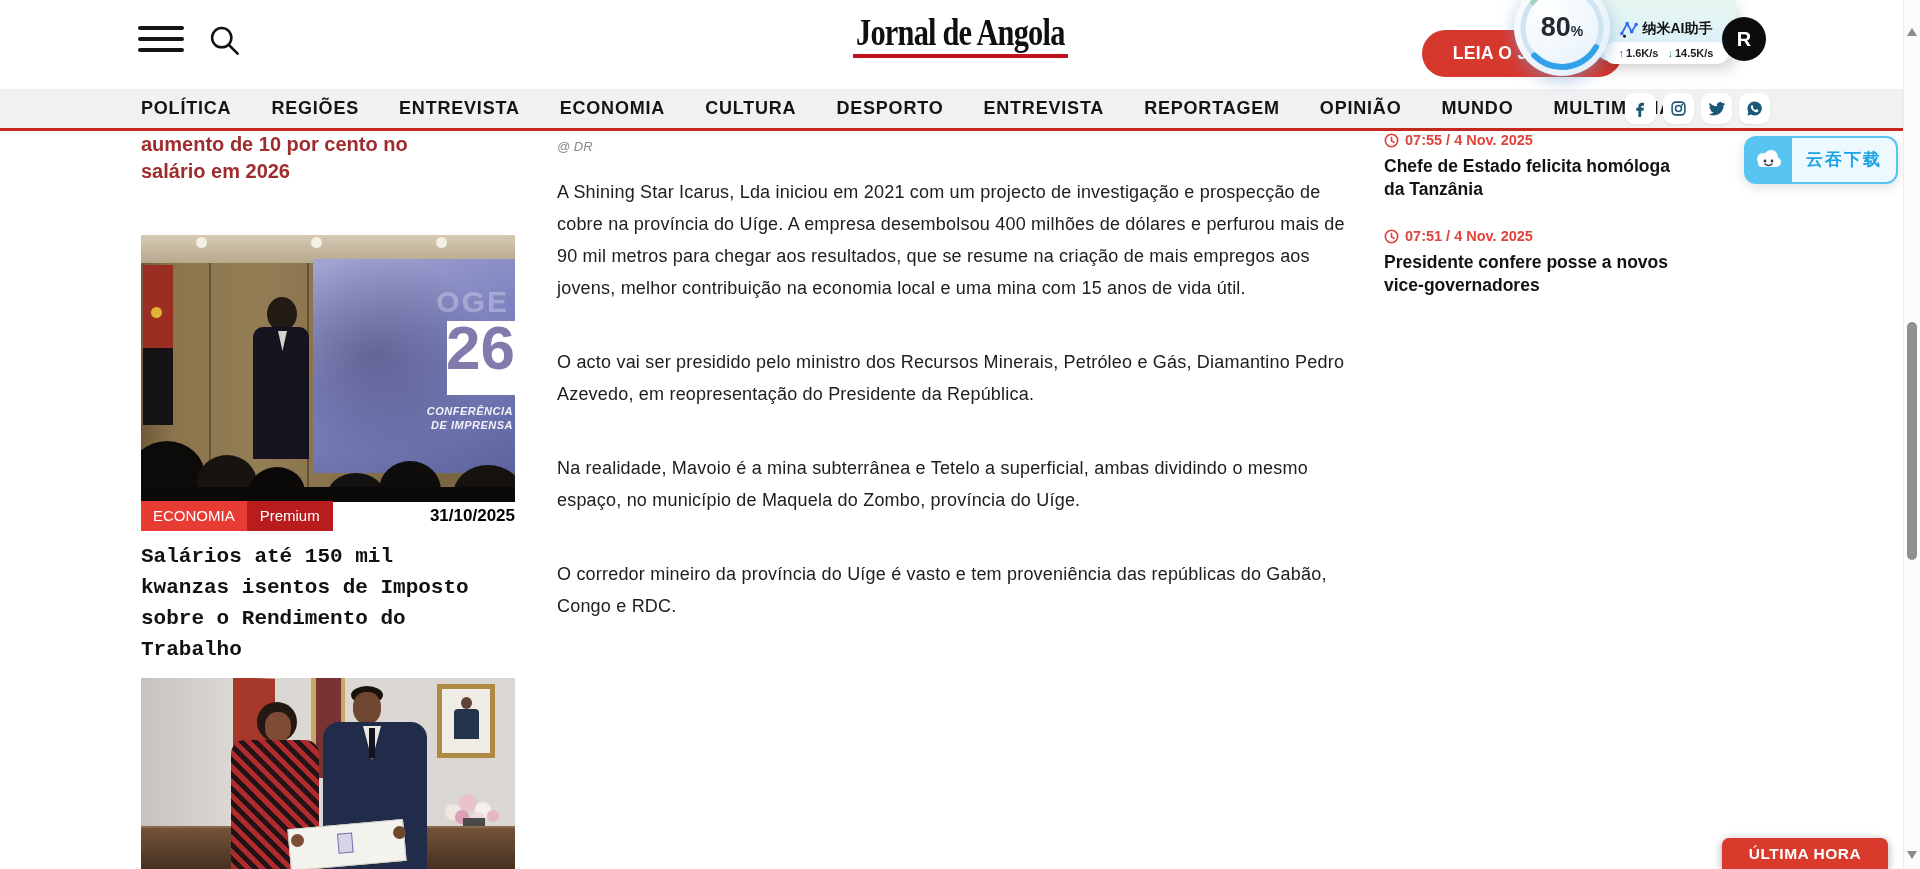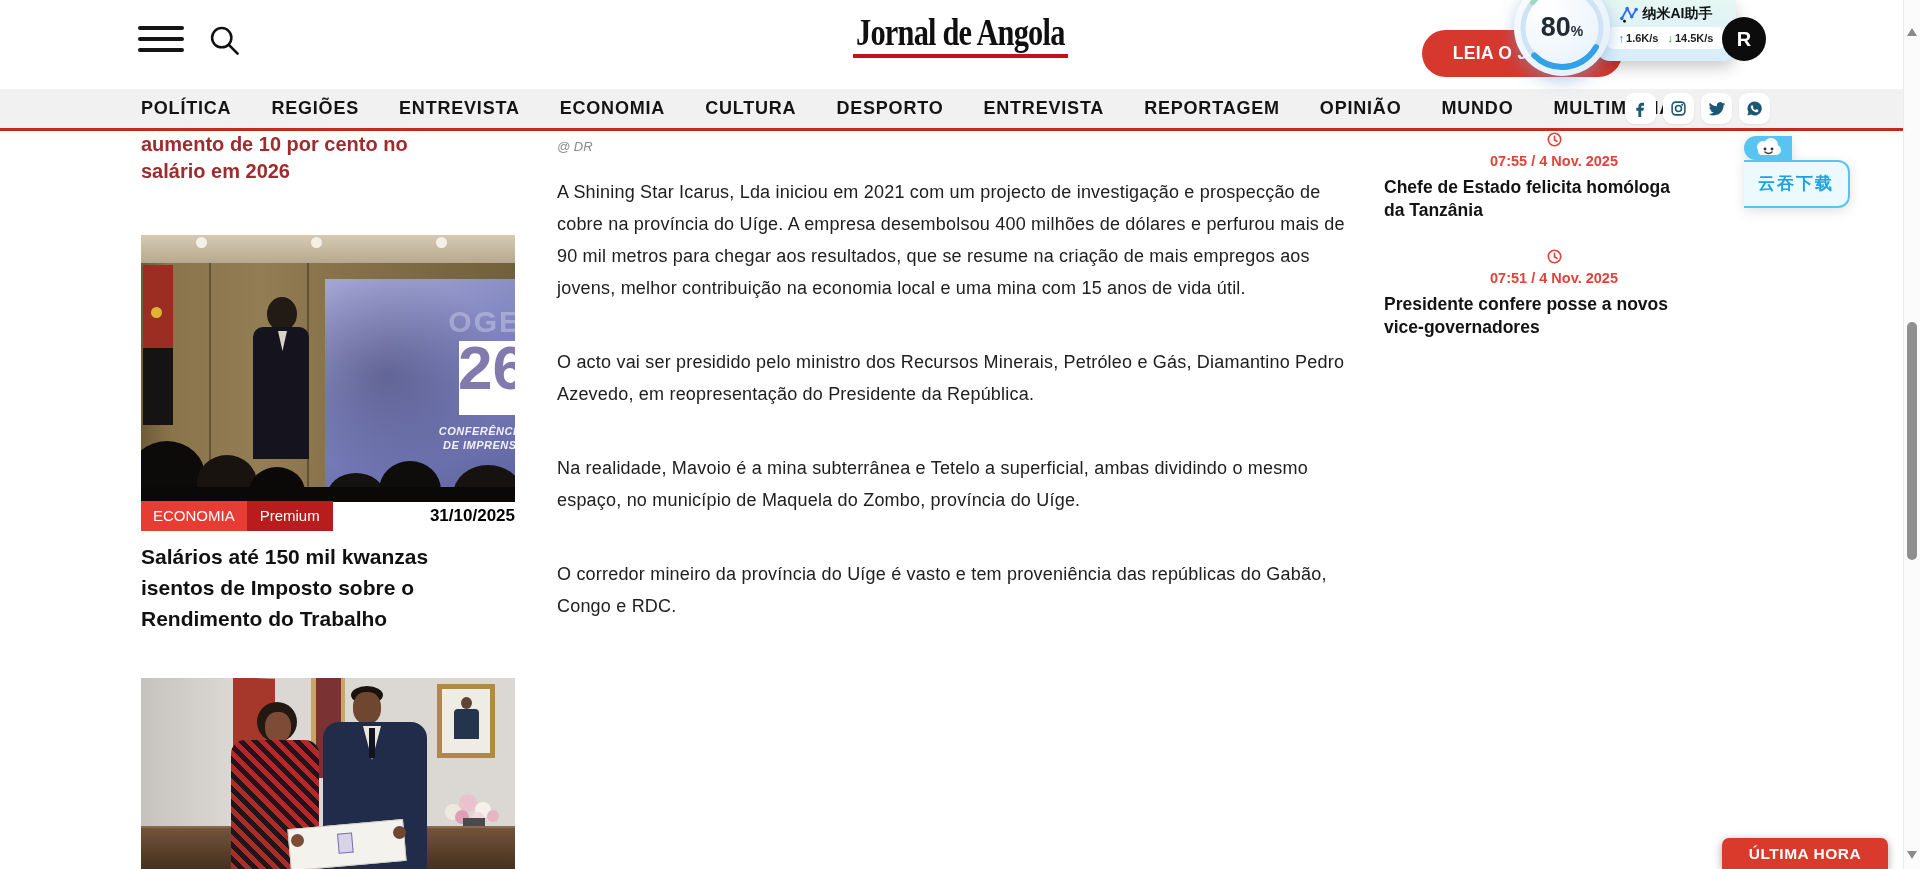--- a/index.html
+++ b/index.html
@@ -25,21 +25,21 @@
   
   #progress-ball { position:absolute; left:1514px; top:-20px; width:96px; height:96px; border-radius:50%;
     background:radial-gradient(circle at 35% 30%, #ffffff, #eef6fc 55%, #d9eaf6);
     box-shadow:0 5px 16px rgba(110,160,205,.5); z-index:70; }
   #progress-ball svg { position:absolute; left:0; top:0; }
   #ball-text { position:absolute; left:0; top:32px; width:96px; text-align:center; color:#222a33; }
   #ball-text .v { font-size:27px; font-weight:800; }
   #ball-text .u { font-size:14px; font-weight:700; }
   #ai-panel { position:absolute; left:1596px; top:0; width:140px; height:61px; border-radius:0 0 14px 14px;
     background:linear-gradient(180deg,#e6f7f1,#d8edfb); box-shadow:0 6px 16px rgba(0,0,0,.22); z-index:60; }
-  #ai-top { display:flex; align-items:center; justify-content:center; gap:5px; padding-top:5px; }
+  #ai-top { display:flex; align-items:center; justify-content:center; gap:5px; padding-top:20px; }
   #ai-title { font-size:14px; font-weight:800; color:#111; white-space:nowrap; }
   #ai-speeds { margin:4px 8px 0 8px; height:22px; background:#fff; border-radius:11px;
     display:flex; align-items:center; justify-content:center; gap:9px; font-size:11px; color:#222; }
   .spd { display:flex; align-items:center; gap:2px; font-weight:600; }
   .arrow-up { color:#2e6cf0; font-weight:700; }
   .arrow-down { color:#24a33c; font-weight:700; }
 
   
   #nav { position:absolute; left:0; top:89px; width:1920px; height:42px; background:#f1f1f2;
     border-bottom:3px solid #c5281c;text-align:center; }
@@ -58,22 +58,22 @@
   .p1-ceiling { position:absolute; left:0; top:0; width:374px; height:28px;
     background:linear-gradient(180deg,#d6cab4,#b7a98e); }
   .balloon { position:absolute; top:2px; width:11px; height:11px; border-radius:50%; background:#f6f2ea; opacity:.95; }
   .p1-wall { position:absolute; left:0; top:28px; width:374px; height:239px;
     background:linear-gradient(90deg,#6e5a39 0px,#8a744c 30px,#937d55 120px,#87714a 200px,#71603c 374px); }
   .seam { position:absolute; top:28px; width:2px; height:239px; background:rgba(60,45,25,.5); }
   .p1-flag { position:absolute; left:2px; top:30px; width:30px; height:160px;
     background:linear-gradient(180deg,#9c2d23 0 52%,#151313 52%); }
   .p1-flag-emblem { position:absolute; left:10px; top:72px; width:11px; height:11px; border-radius:50%;
     background:#e8c33a; opacity:.9; }
-  .p1-screen { position:absolute; left:184px; top:24px; width:202px; height:214px;
-    background:linear-gradient(155deg,#a3a6d2 0%,#7e83bf 45%,#5d639f 100%);margin-top:20px; }
+  .p1-screen { position:absolute; left:172px; top:24px; width:202px; height:214px;
+    background:linear-gradient(155deg,#a3a6d2 0%,#7e83bf 45%,#5d639f 100%); }
   .p1-screen::before { content:""; position:absolute; inset:0;
     background:radial-gradient(ellipse at 30% 45%, rgba(40,40,70,.35), transparent 60%); }
   .p1-oge { position:absolute; right:6px; top:26px; font-size:30px; font-weight:700; letter-spacing:2px;
     color:rgba(232,230,250,.35); }
   .p1-box26 { position:absolute; right:0; top:62px; width:68px; height:74px; background:#fff; }
   .p1-26 { position:absolute; right:0; top:52px; font-size:62px; font-weight:700; color:#8279ad; line-height:74px; }
   .p1-conf1,.p1-conf2 { position:absolute; right:2px; font-size:11px; font-weight:800; color:#f2f1fa;
     letter-spacing:.5px; white-space:nowrap;font-style:italic; }
   .p1-conf1 { top:146px; } .p1-conf2 { top:160px; }
   .p1-hair { position:absolute; left:126px; top:62px; width:30px; height:34px; border-radius:50%; background:#211a15; }
@@ -84,21 +84,21 @@
   .head { position:absolute; border-radius:50%; }
   .p1-floor { position:absolute; left:0; top:252px; width:374px; height:15px; background:#0a0908; }
 
   #tag-row { position:absolute; left:141px; top:501px; width:374px; height:30px; }
   #tag-econ { display:inline-block; background:#e73c34; color:#fff; font-size:15px; line-height:30px;
     padding:0 12px; cursor:pointer; }
   #tag-prem { display:inline-block; background:#b91c1c; color:#fff; font-size:15px; line-height:30px;
     padding:0 13px; cursor:pointer; }
   #story-date { position:absolute; right:0; top:0; font-size:17px; font-weight:800; color:#000; line-height:30px; }
   #story-headline { position:absolute; left:141px; top:541px; width:335px; font-size:21px; line-height:31px;
-    font-weight:700; color:#111; cursor:pointer; }
+    font-weight:700; color:#111; cursor:pointer;font-family:Liberation Mono, monospace; }
 
   #photo2 { position:absolute; left:141px; top:678px; width:374px; height:191px; overflow:hidden;
     background:linear-gradient(90deg,#c6c3be,#dbd8d3 90px); cursor:pointer; }
   .p2-cabinet { position:absolute; left:0; top:148px; width:374px; height:43px;
     background:linear-gradient(180deg,#74543a,#46301f); border-top:2px solid #8a6a4d; }
   .p2-flag1 { position:absolute; left:92px; top:0; width:42px; height:152px;
     background:linear-gradient(180deg,#a5372b 0 55%,#1a1716 55%); transform:skewY(2deg); }
   .p2-flag1-emblem { position:absolute; left:106px; top:66px; width:12px; height:12px; border-radius:50%;
     background:#e8c33a; opacity:.9; }
   .p2-flag2 { position:absolute; left:170px; top:0; width:34px; height:100px; background:#7b3233;
@@ -128,27 +128,27 @@
     border:1px solid #7a6fae; }
   .hand { position:absolute; width:13px; height:13px; border-radius:50%; }
 
   
   #credit { position:absolute; left:557px; top:139px; font-size:13px; font-style:italic; color:#8a8a8a; }
   #paragraphs { position:absolute; left:557px; top:176px; width:800px; }
   #paragraphs p { font-size:18px; line-height:32px; color:#202020; letter-spacing:.2px; margin-bottom:42px; }
 
   
   #latest { position:absolute; left:1384px; top:132px; width:340px; }
-  .meta { display:flex; align-items:center; gap:6px; color:#e2423a; font-size:14.5px; font-weight:700;flex-direction:column; }
+  .meta { display:flex; align-items:center; gap:6px; color:#e2423a; font-size:14.5px; font-weight:700; }
   .ltitle { width:310px; font-size:17.5px; line-height:23px; font-weight:700; color:#131313;
     margin:7px 0 27px 0; cursor:pointer; }
 
   
   #cloud-btn { position:absolute; left:1744px; top:136px; height:48px; display:flex; z-index:40;
-    filter:drop-shadow(0 3px 6px rgba(0,0,0,.12)); cursor:pointer;flex-direction:column; }
+    filter:drop-shadow(0 3px 6px rgba(0,0,0,.12)); cursor:pointer; }
   #cloud-ic { width:48px; height:48px; background:#57c4f2; border-radius:12px 0 0 12px;
     display:flex; align-items:center; justify-content:center; }
   #cloud-label { padding:0 14px; background:#ecfaff; border:2px solid #57c4f2; border-left:0;
     border-radius:0 12px 12px 0; line-height:44px; color:#1ca3e3; font-size:17px; font-weight:800;
     letter-spacing:2px; white-space:nowrap; }
   #ultima { position:absolute; left:1722px; top:838px; width:166px; height:31px; background:#d93a2b;
     border-radius:7px 7px 0 0; color:#fff; font-size:15.5px; font-weight:800; letter-spacing:.5px;
     text-align:center; line-height:31px; z-index:40; box-shadow:0 2px 8px rgba(0,0,0,.35); cursor:pointer; }
 
   #sb-track { position:absolute; left:1903px; top:0; width:17px; height:869px; background:#fbfbfb;

